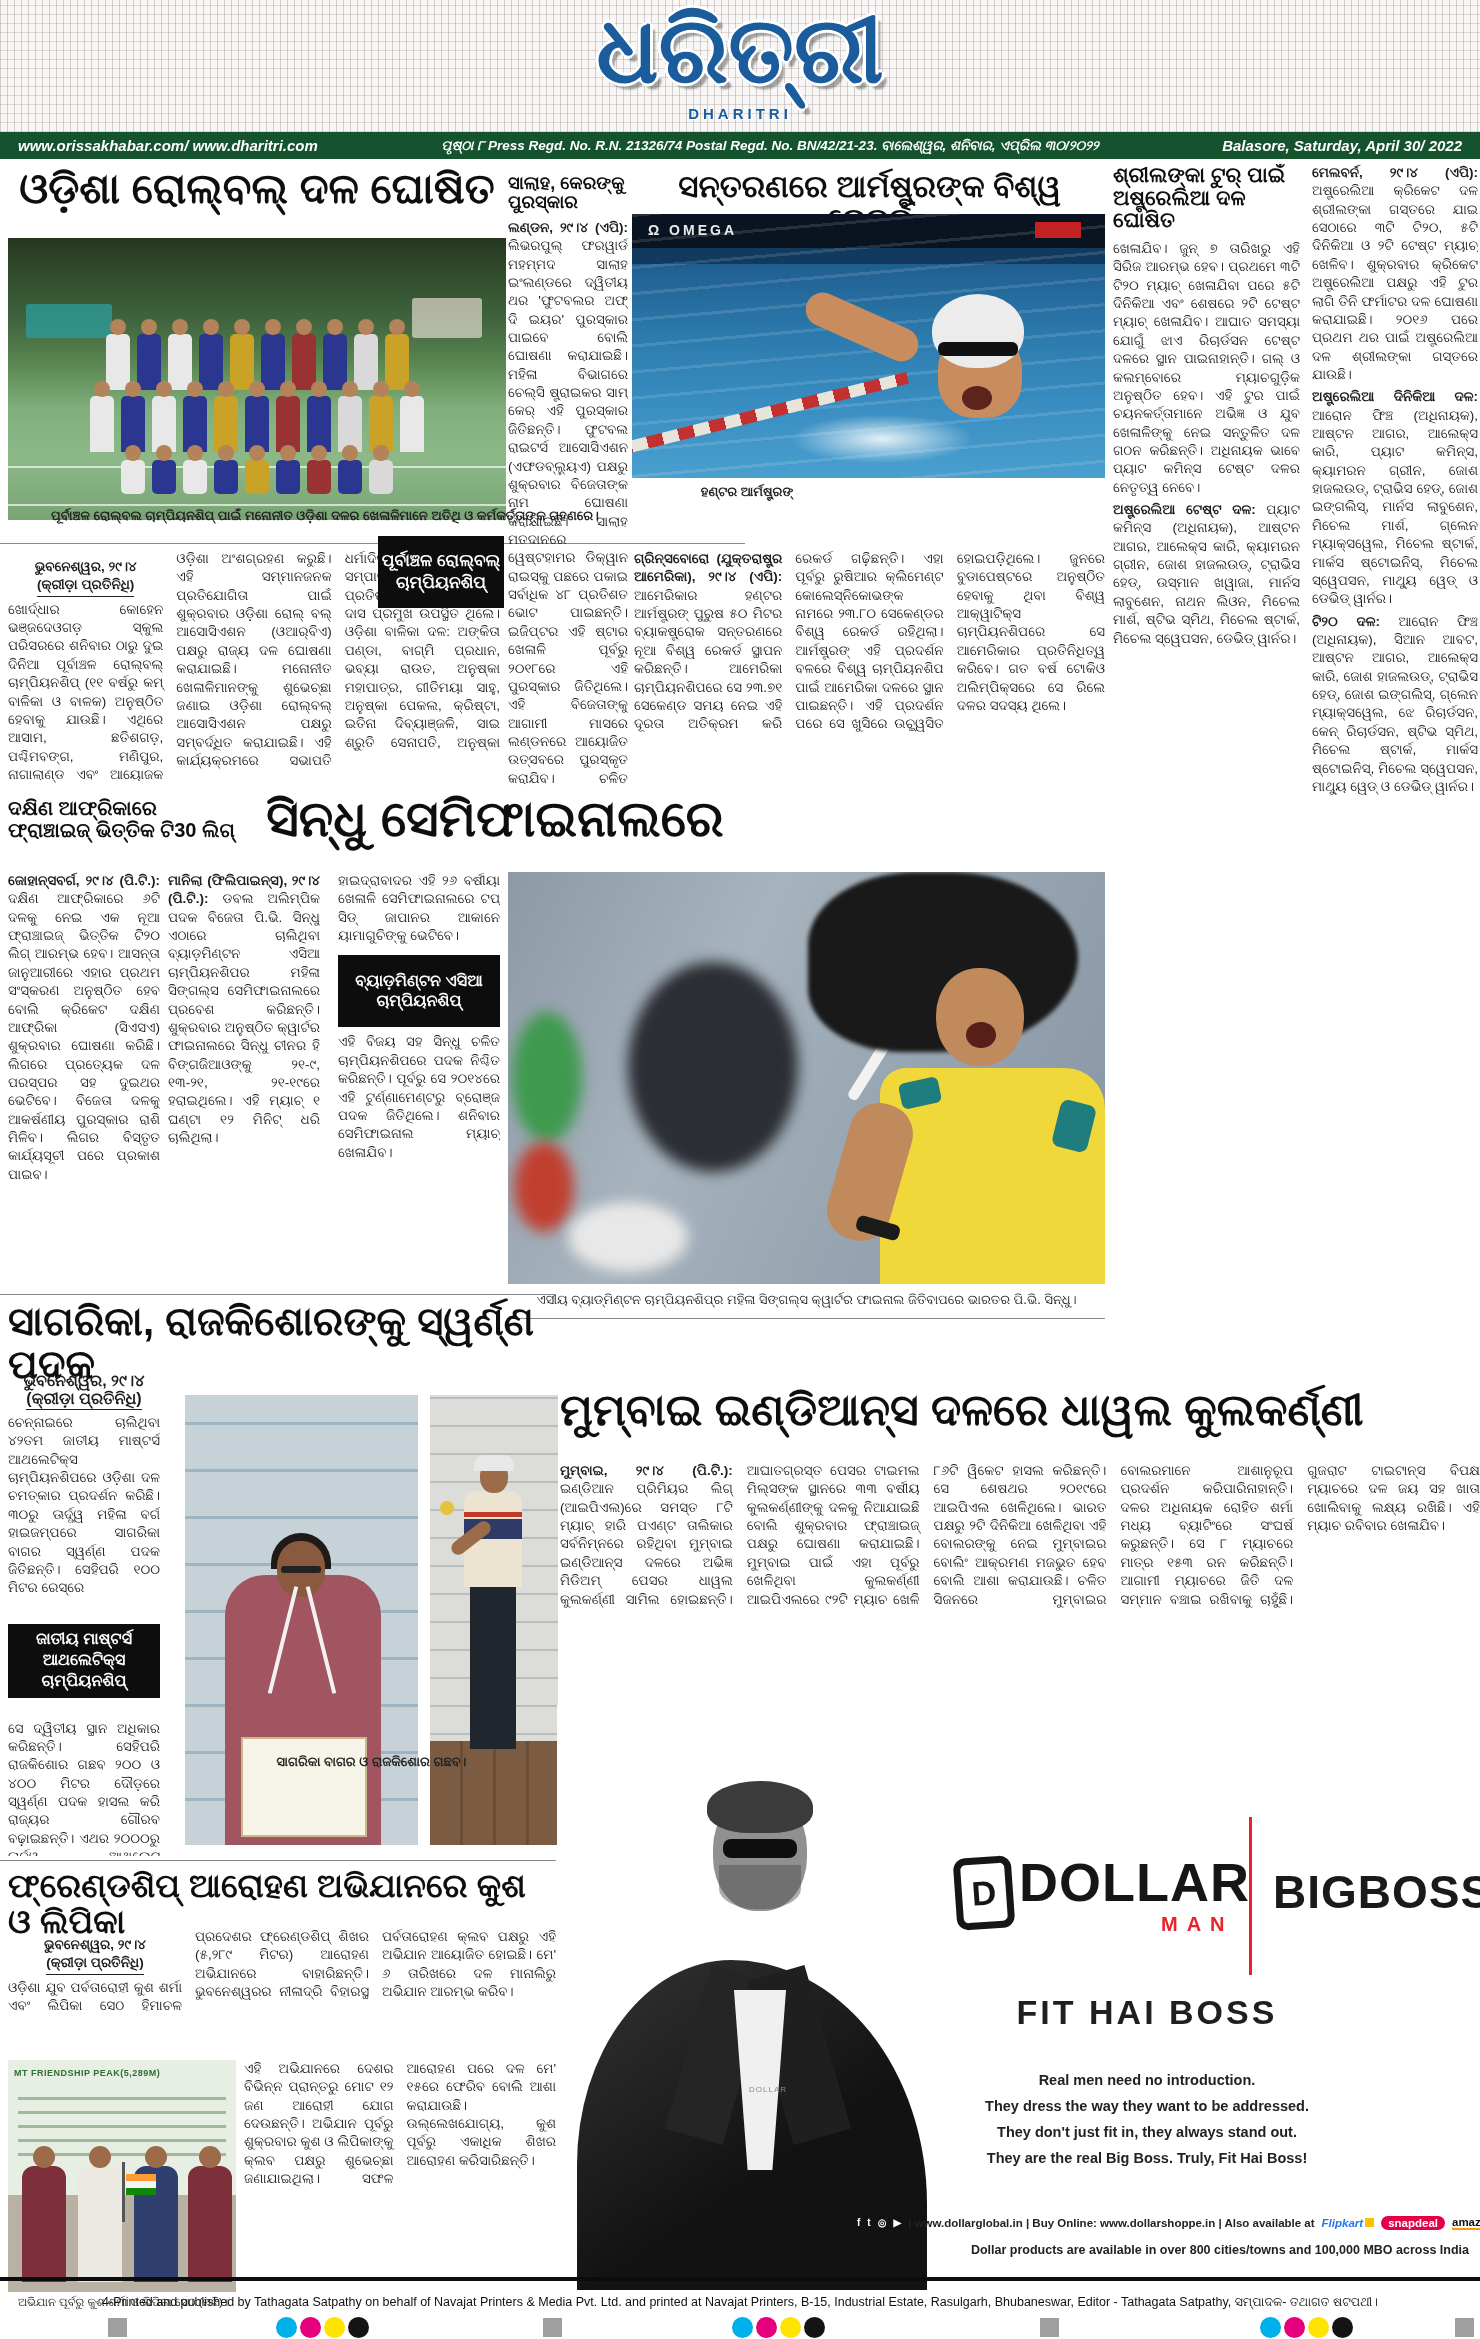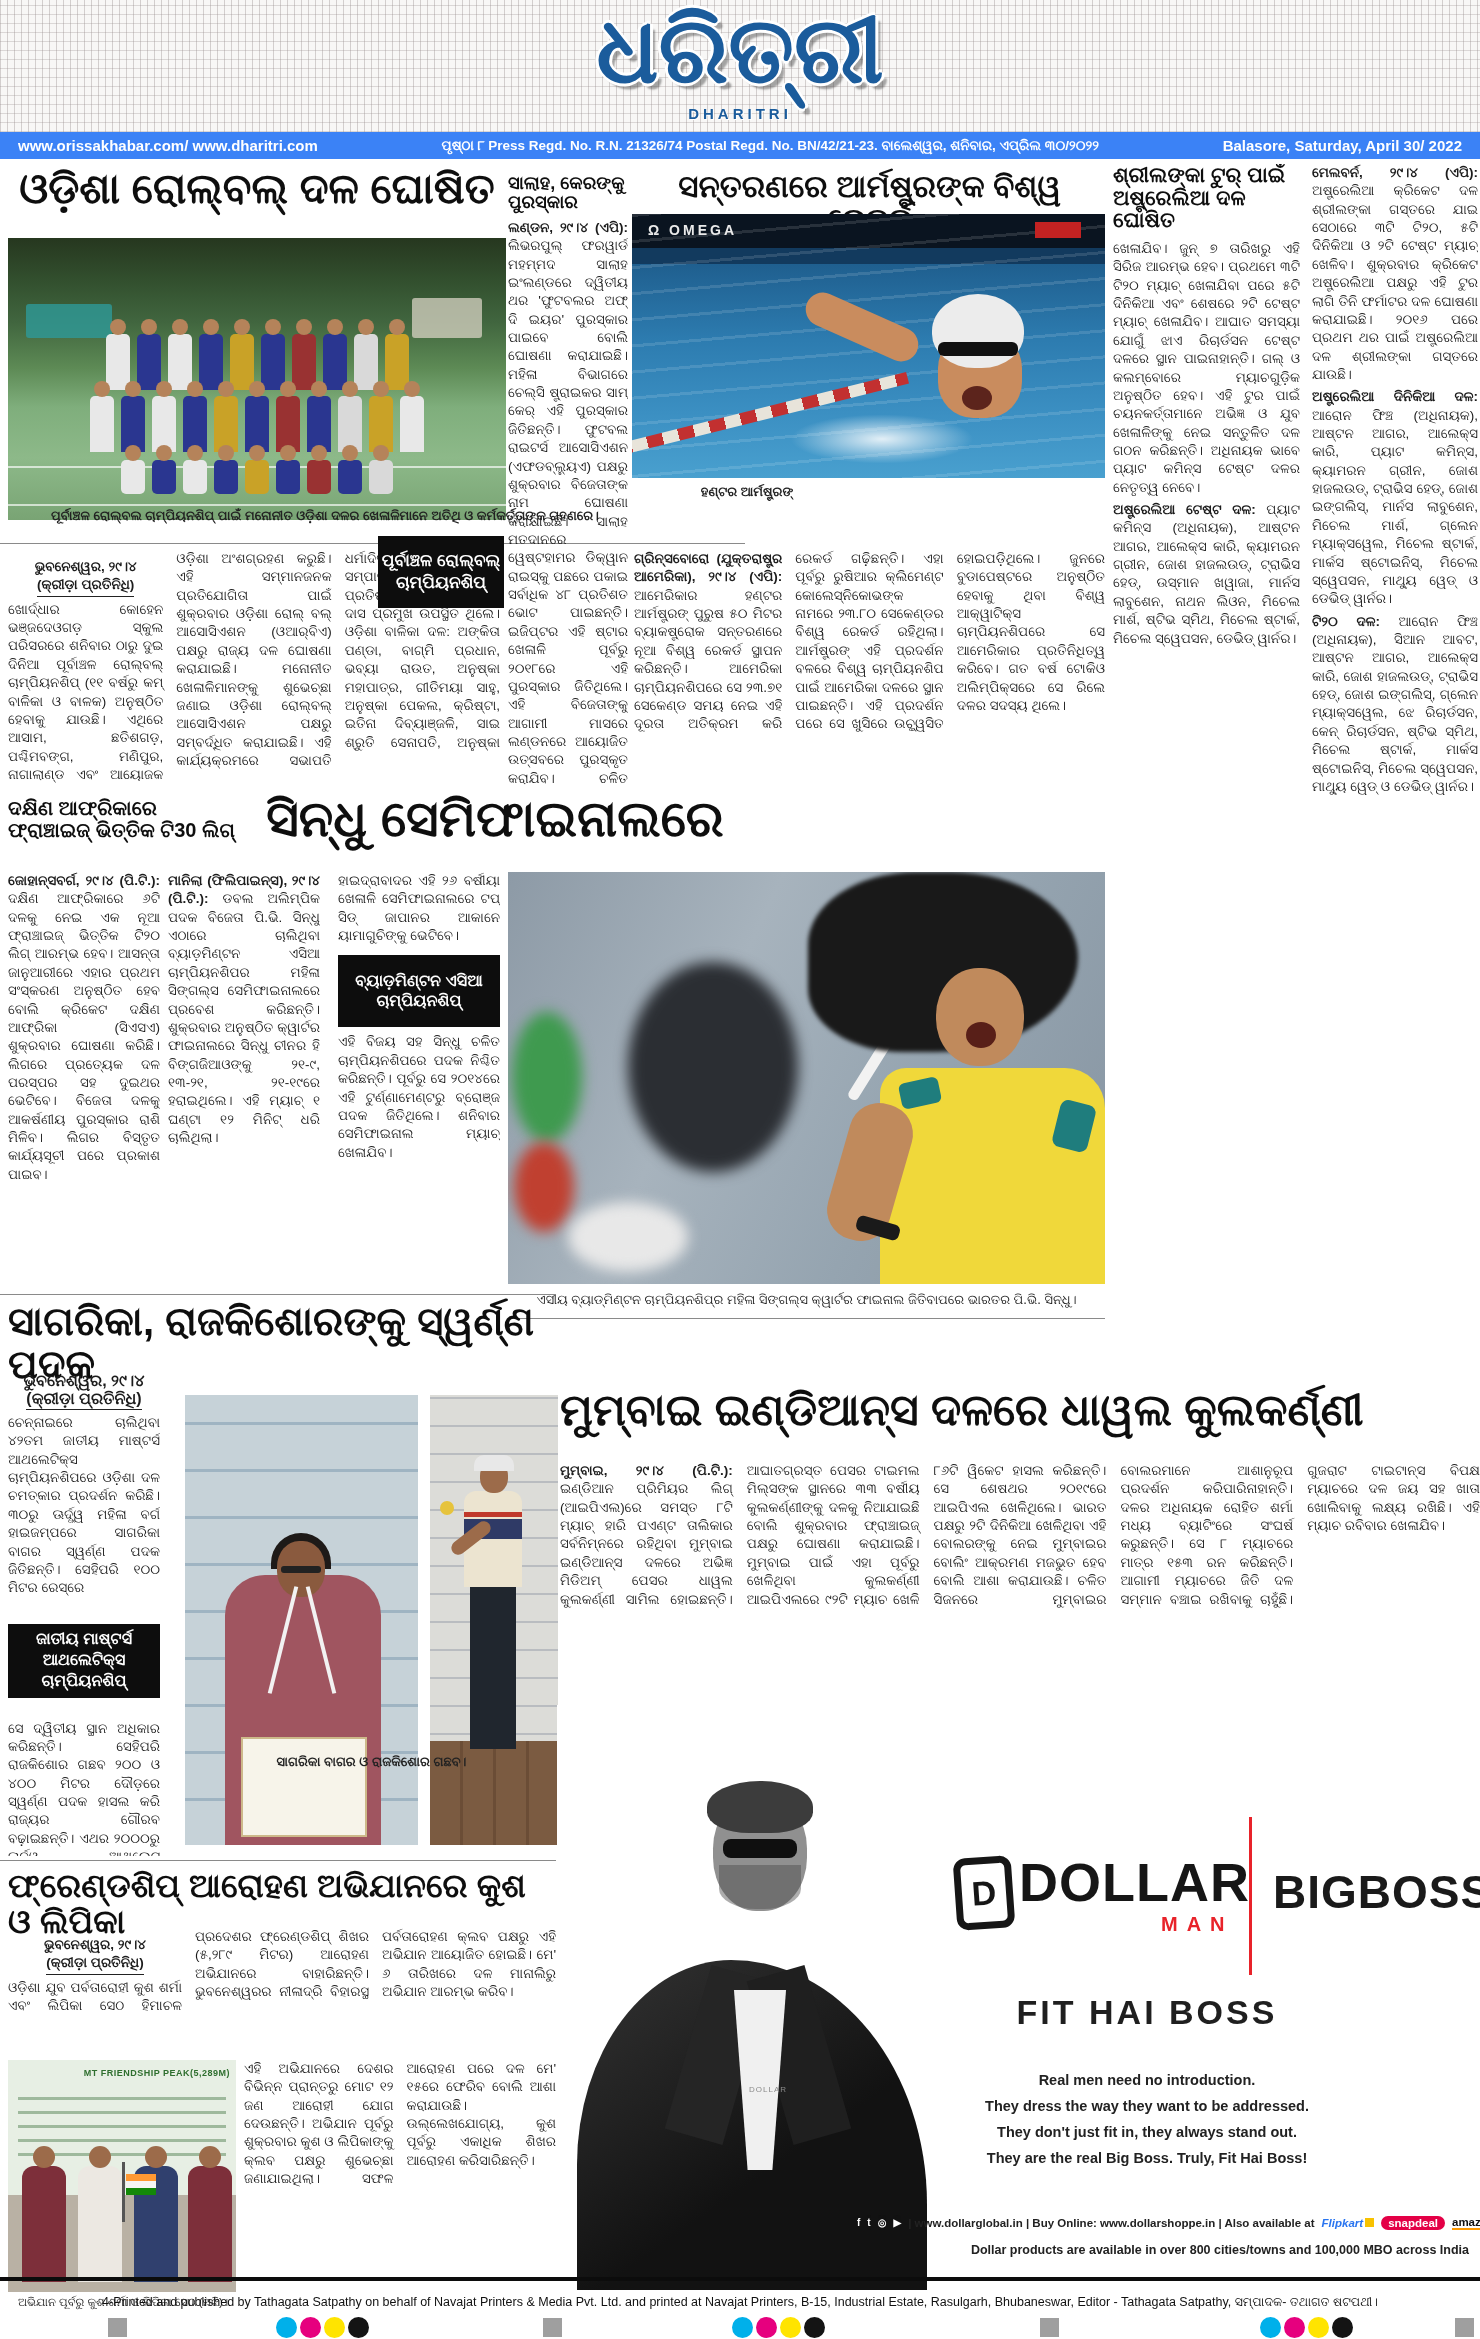--- a/index.html
+++ b/index.html
@@ -10,22 +10,22 @@
   .masthead{left:0;top:0;width:1480px;height:132px;
     background:
       repeating-linear-gradient(90deg, rgba(150,140,140,.38) 0 1px, transparent 1px 7px),
       repeating-linear-gradient(0deg, rgba(150,140,140,.30) 0 1px, transparent 1px 9px),
       #f8f7f6;}
   .logo-odia{left:0;top:2px;width:1480px;text-align:center;font-size:92px;line-height:1.05;
     font-weight:bold;color:#1b5c9c;
     text-shadow:-3px 0 0 #fff,3px 0 0 #fff,0 -3px 0 #fff,0 3px 0 #fff,5px 6px 2px rgba(60,60,60,.45);}
   .logo-latin{left:0;top:105px;width:1480px;text-align:center;font-size:15px;font-weight:bold;
     letter-spacing:4px;color:#1b5c9c;text-shadow:1px 1px 0 #fff;}
-  .topbar{left:0;top:132px;width:1480px;height:27px;background:#3b82f6;color:#fff;
-    display:flex;align-items:center;justify-content:space-between;box-sizing:border-box;padding:0 18px;}
+  .topbar{left:0;top:132px;width:1480px;height:27px;background:#14532d;color:#fff;
+    display:flex;align-items:center;justify-content:space-between;box-sizing:border-box;padding:0 18px;font-style:italic;}
   .topbar .tb-l{font-size:15px;font-weight:bold;}
   .topbar .tb-c{font-size:13.5px;font-weight:bold;}
   .topbar .tb-r{font-size:15px;font-weight:bold;}
   
   .bt{font-size:13.5px;line-height:1.36;text-align:justify;overflow:hidden;}
   .bt p{margin:0 0 4px 0;}
   .cols2{column-count:2;column-gap:13px;}
   .cols3{column-count:3;column-gap:13px;}
   .cols5{column-count:5;column-gap:14px;}
   .dlc{text-align:center;font-weight:bold;margin:8px 0 4px 0;}
@@ -99,21 +99,21 @@
   .rj-pants{position:absolute;left:40px;bottom:96px;width:46px;height:168px;background:#20262e;}
   .rj-polo{position:absolute;left:34px;bottom:258px;width:58px;height:96px;background:#ece4d0;border-radius:12px 12px 0 0;}
   .rj-band{position:absolute;left:34px;bottom:306px;width:58px;height:20px;background:#2f3a66;}
   .rj-redline{position:absolute;left:34px;bottom:328px;width:58px;height:5px;background:#c0392b;}
   .rj-head{position:absolute;left:50px;bottom:352px;width:28px;height:32px;background:#9c6b4a;border-radius:46%;}
   .rj-cap{position:absolute;left:44px;bottom:374px;width:40px;height:16px;background:#e8e8e8;border-radius:10px 10px 0 0;}
   .rj-arm{position:absolute;left:18px;bottom:300px;width:46px;height:14px;background:#9c6b4a;border-radius:7px;transform:rotate(-38deg);}
   .rj-medal{position:absolute;left:10px;bottom:330px;width:14px;height:14px;background:#e6c33c;border-radius:50%;}
   
   .fr-photo{background:linear-gradient(180deg,#e7efe4 0 58%,#b9b1a4 58% 100%);}
-  .fr-bannertxt{position:absolute;left:6px;top:8px;width:216px;font-size:9px;font-weight:bold;color:#2f6f2f;text-align:right;letter-spacing:.5px;}
+  .fr-bannertxt{position:absolute;left:6px;top:8px;width:216px;font-size:9px;font-weight:bold;color:#2f6f2f;text-align:left;letter-spacing:.5px;}
   .fr-lines{position:absolute;left:10px;top:26px;width:208px;height:70px;
       background:repeating-linear-gradient(0deg,rgba(70,120,70,.45) 0 3px,transparent 3px 14px);}
   .fr-fig{position:absolute;bottom:10px;width:44px;height:116px;border-radius:12px 12px 0 0;}
   .fr-fig::before{content:"";position:absolute;top:-20px;left:50%;transform:translateX(-50%);width:22px;height:22px;border-radius:50%;background:#9c6b4a;}
   .flag{position:absolute;left:118px;bottom:96px;width:30px;height:22px;}
   .flag i{display:block;height:7px;}
   .flagpole{position:absolute;left:114px;bottom:70px;width:3px;height:60px;background:#555;}
   
   .ad{left:557px;top:1705px;width:923px;height:585px;background:#fff;}
   .akshay{position:absolute;left:0px;top:50px;width:430px;height:535px;filter:grayscale(1) contrast(1.03);}

